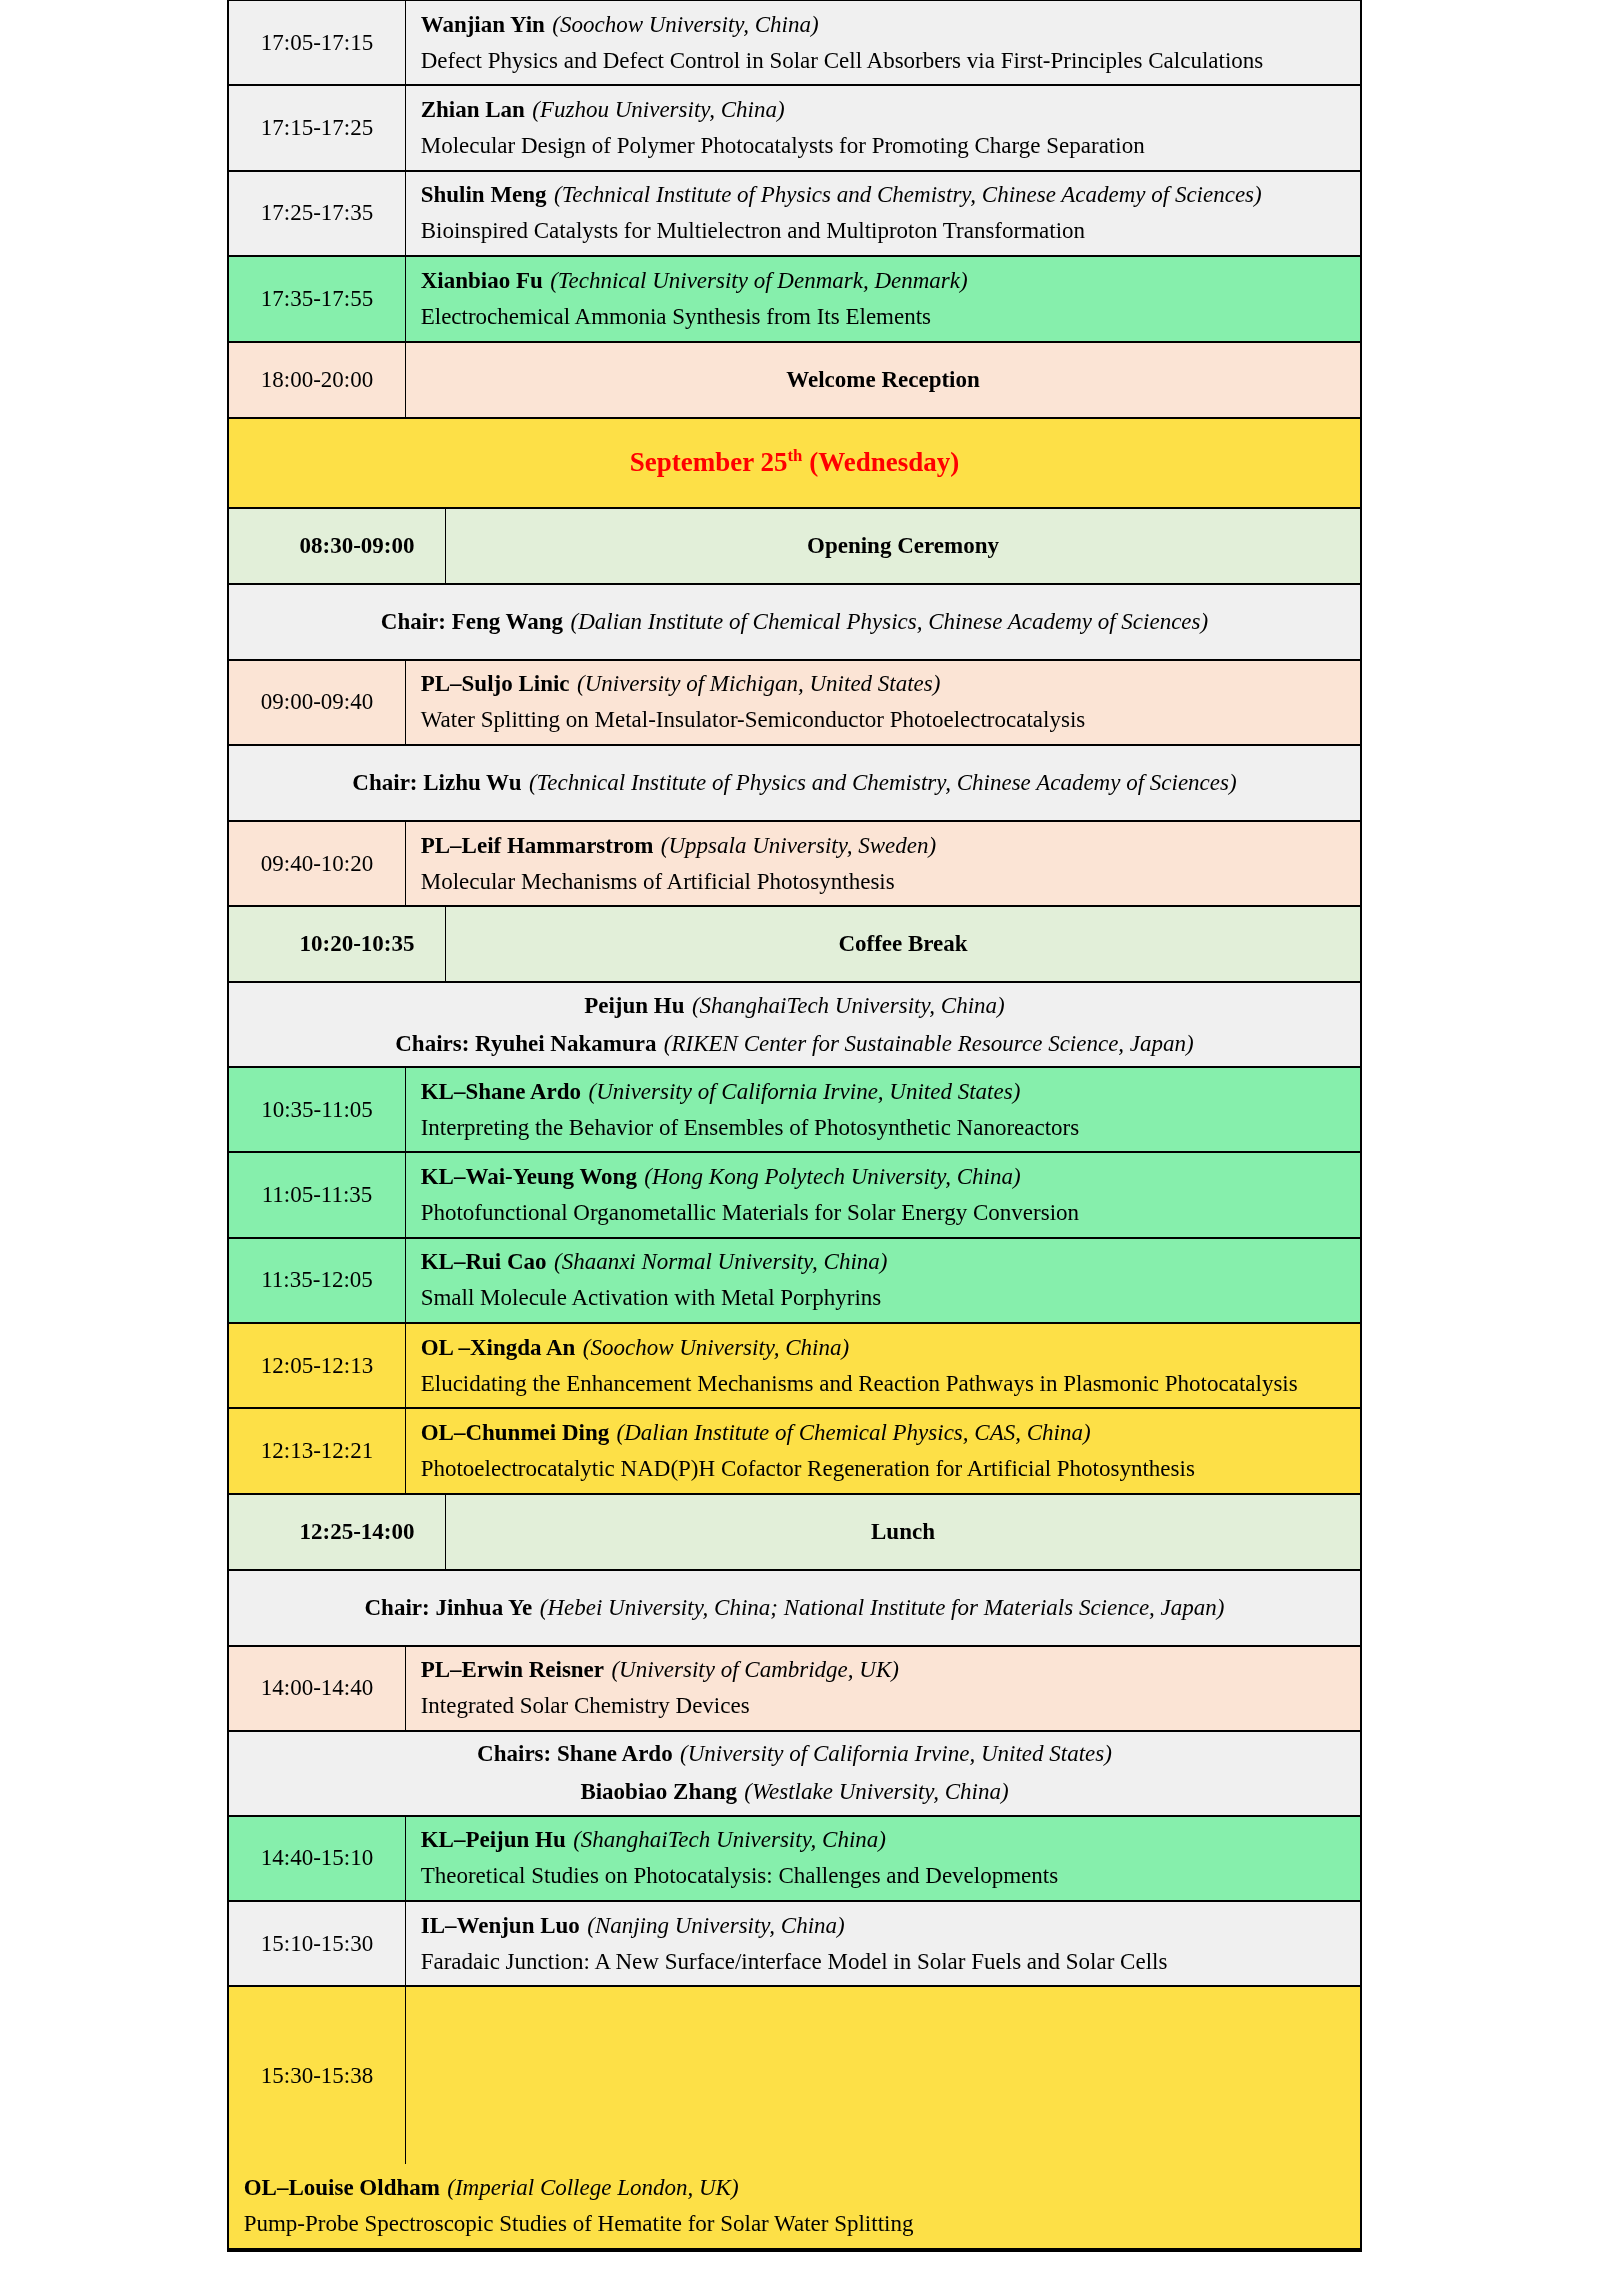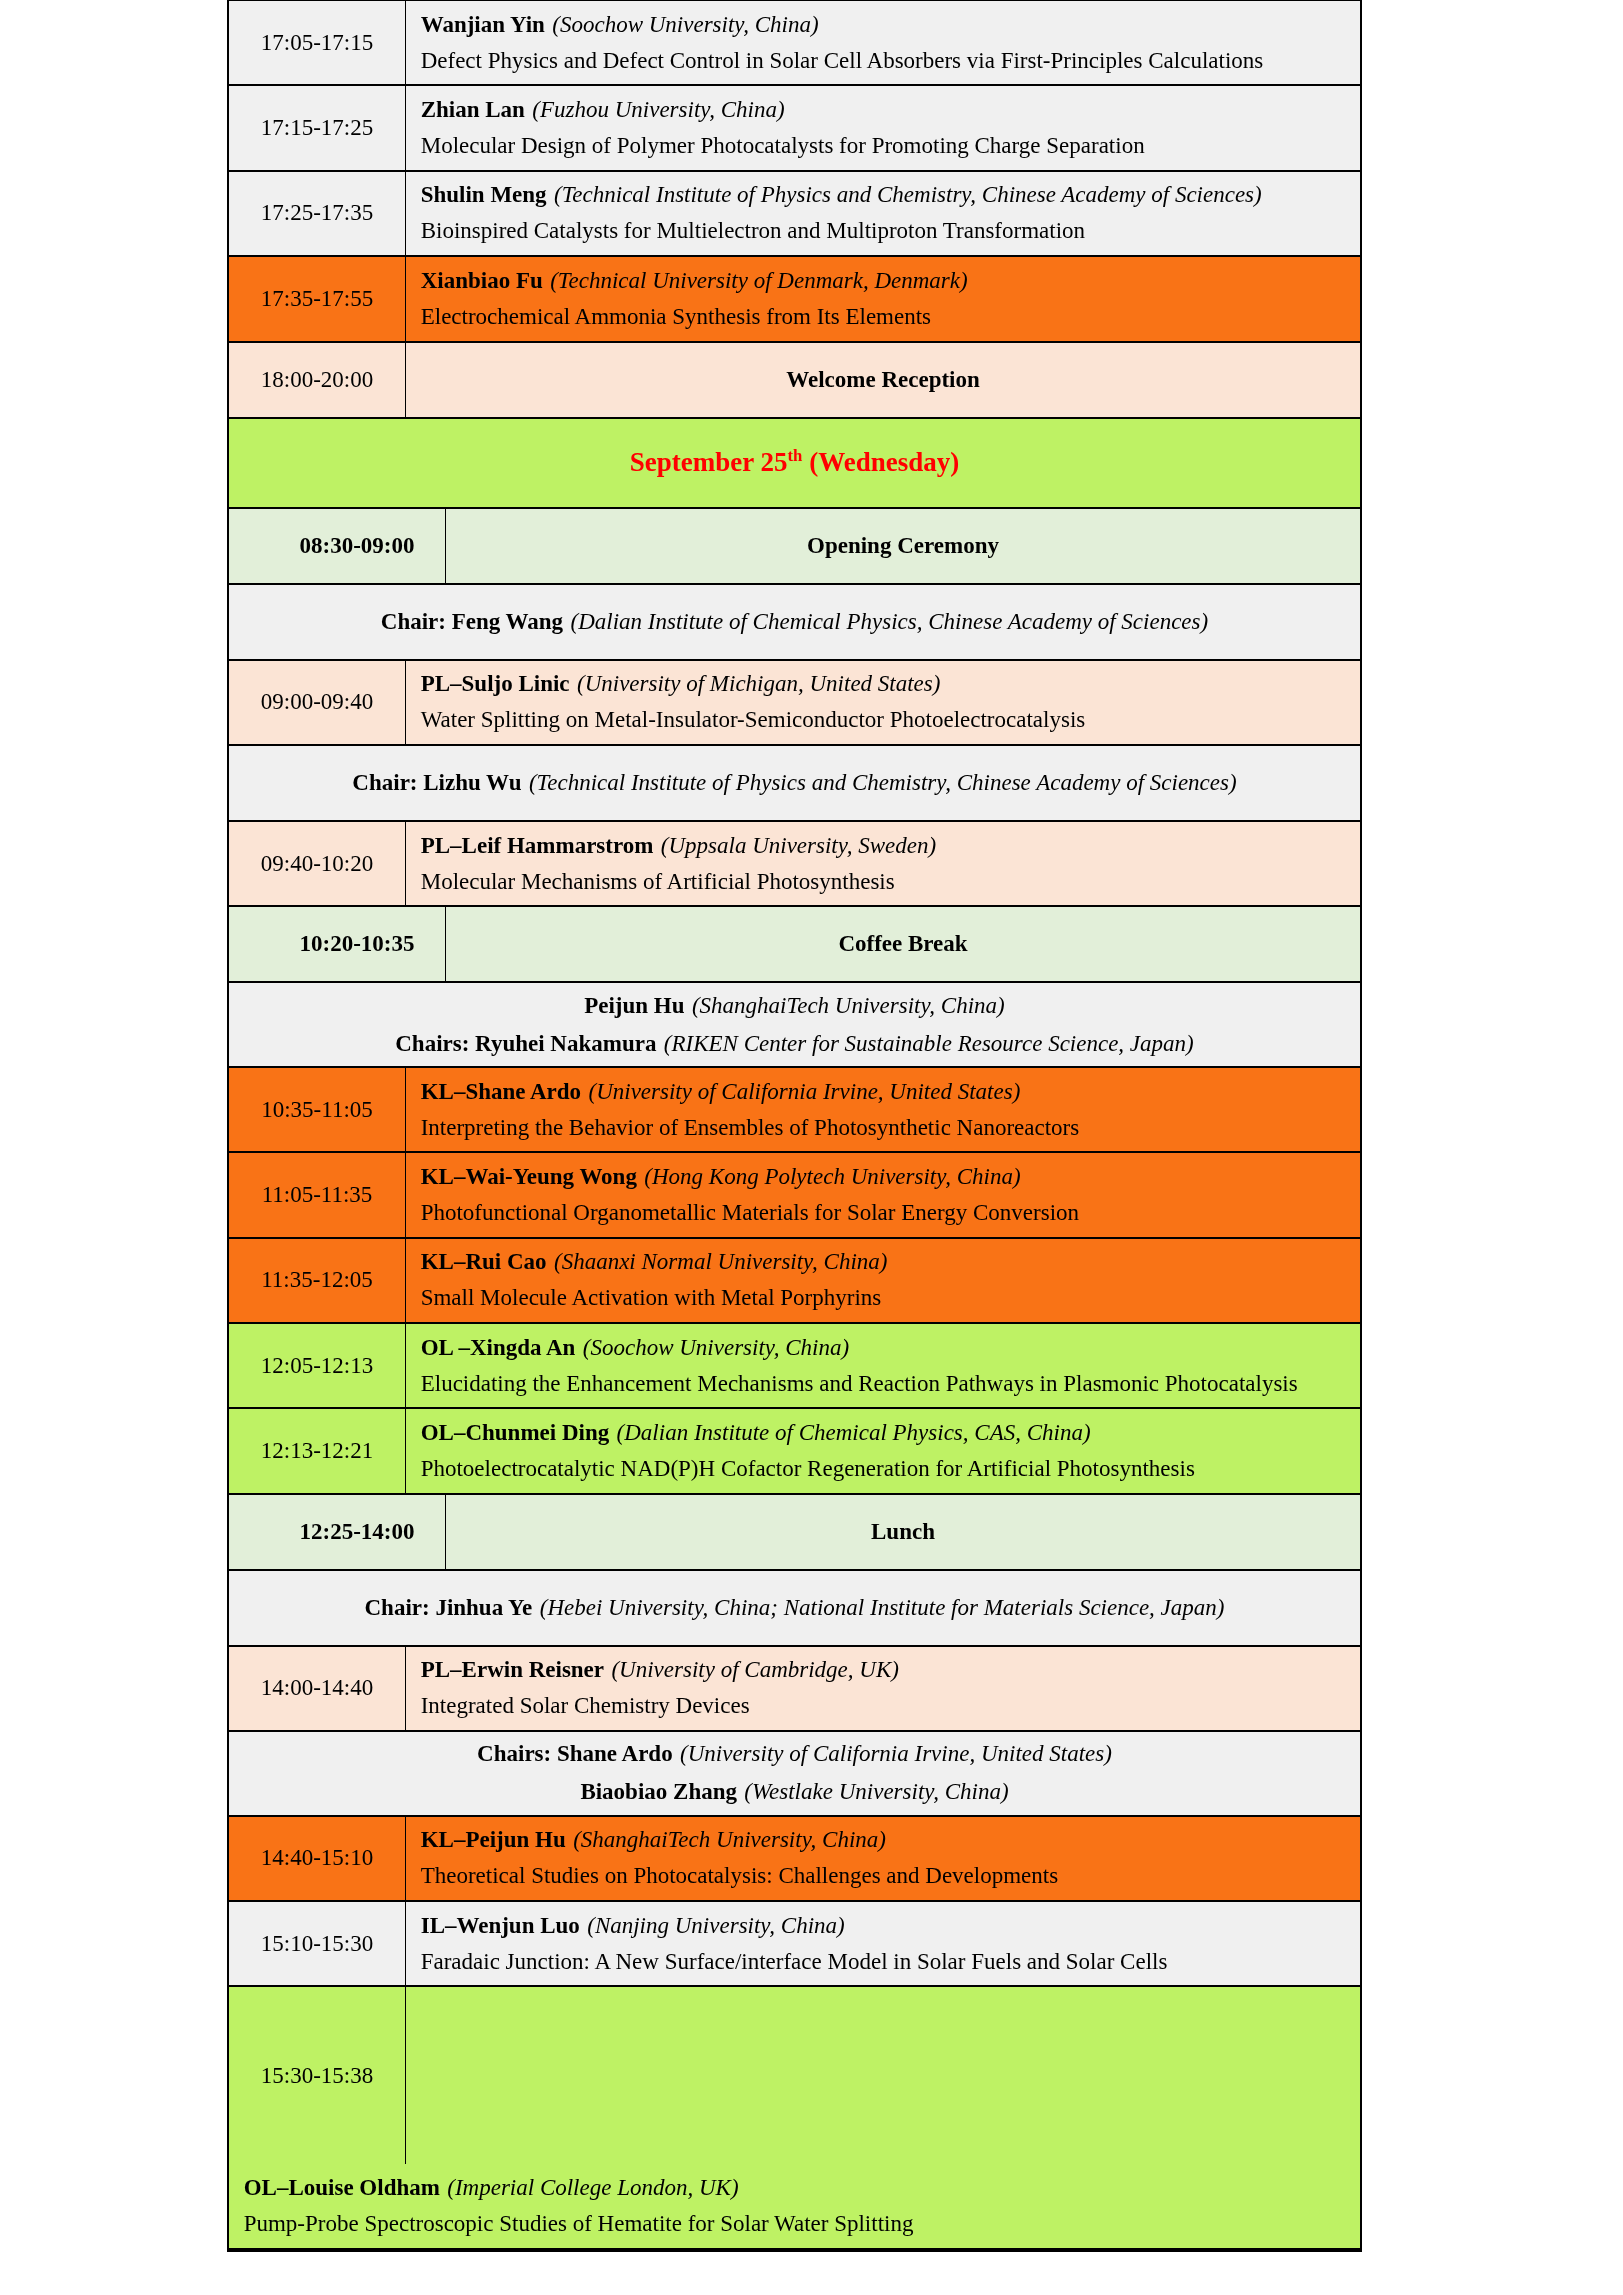--- a/index.html
+++ b/index.html
@@ -3,24 +3,24 @@
 <meta charset="utf-8">
 <style>
   html,body{margin:0;padding:0;background:#ffffff;}
   body{width:1623px;height:2295px;position:relative;font-family:"Liberation Serif","DejaVu Serif",serif;color:#000;}
   .page{position:absolute;left:0;top:0;width:1623px;height:2295px;background:#fff;overflow:hidden;}
   .tbl{position:absolute;left:227px;top:0;width:1135px;box-sizing:border-box;
        border-left:2.5px solid #000;border-right:2.5px solid #000;border-top:1.6px solid #000;border-bottom:4.1px solid #000;}
   .row{display:flex;align-items:stretch;border-bottom:2.5px solid #000;box-sizing:border-box;}
   .row:last-child{border-bottom:none;flex-direction:column;}
   .bg-gray{background:#F0F0F0;}
-  .bg-blue{background:#f97316;}
+  .bg-blue{background:#86efac;}
   .bg-peach{background:#FBE4D5;}
   .bg-green{background:#E2EFD9;padding-left:40px;}
-  .bg-white{background:#bef264;}
+  .bg-white{background:#fde047;}
   .cell-time{flex:0 0 177px;width:177px;display:flex;align-items:center;justify-content:center;
              border-right:1.6px solid #000;box-sizing:border-box;font-size:23px;text-align:center;padding:3.3px 4.9px;}
   .time-bold .cell-time{font-weight:bold;}
   .cell-content{flex:1;box-sizing:border-box;padding:5.7px 16.4px 5.7px 14.7px;font-size:23px;line-height:36px;}
   .cell-content p{margin:0;text-align:justify;}
   .speaker-name{font-weight:bold;margin-right:7.4px;}
   .speaker-affiliation{font-style:italic;}
   .special .cell-content{display:flex;align-items:center;justify-content:center;min-height:74px;
                          font-weight:bold;text-align:center;padding:3.3px 16.4px;}
   .cell-full{flex:1;box-sizing:border-box;display:flex;flex-direction:column;align-items:center;justify-content:center;

